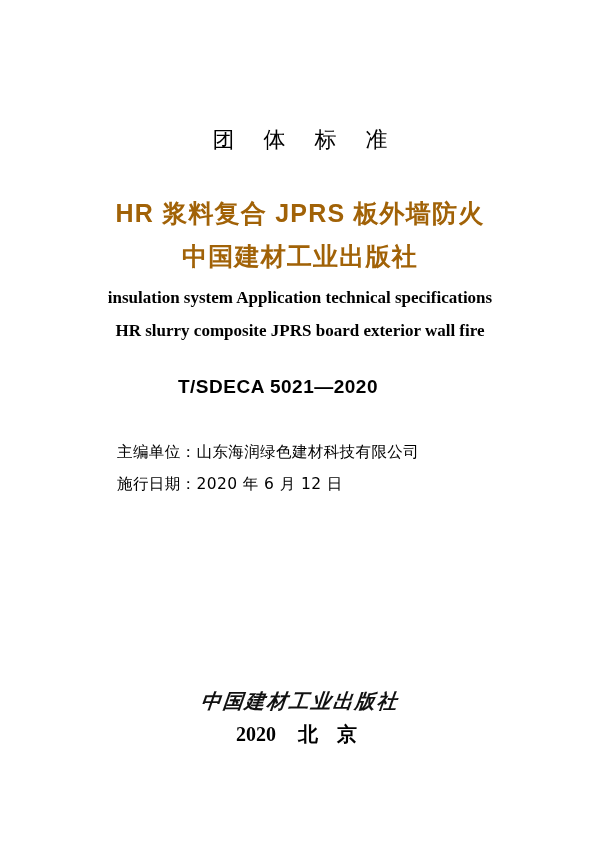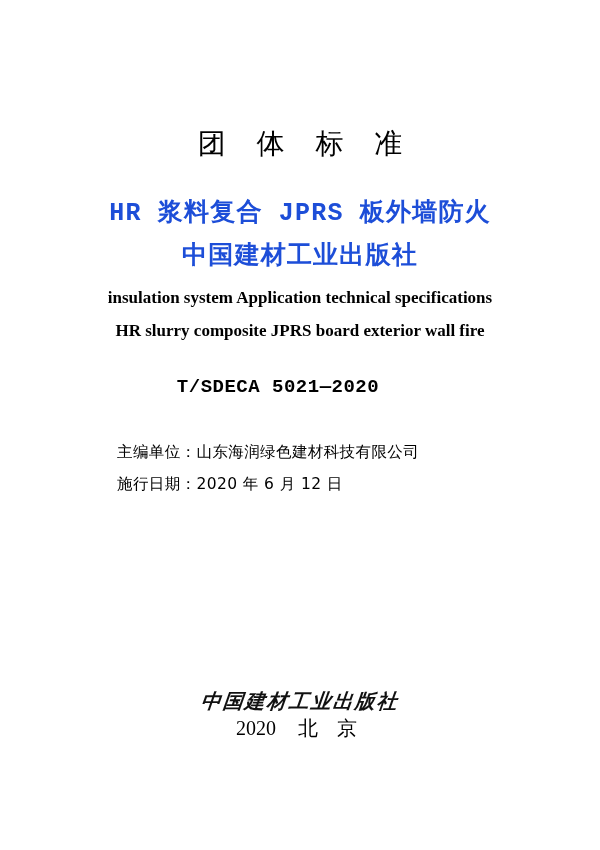--- a/index.html
+++ b/index.html
@@ -24,44 +24,44 @@
   }
 
   
   .standard-kind {
     position: absolute;
     top: 126px;
     left: 0;
     width: 600px;
     text-align: center;
     font-family: "DejaVu Sans", "Liberation Sans", sans-serif;
-    font-size: 28px;
+    font-size: 22px;
     font-weight: 400;
     letter-spacing: 11px;
     text-indent: 11px;
     color: #000;
     line-height: 1.25;
   }
 
   
   .title-cn {
     position: absolute;
     top: 192px;
     left: 0;
     width: 600px;
     text-align: center;
   }
   .title-cn-line {
-    font-family: Liberation Mono, monospace;
+    font-family: Liberation Sans, sans-serif;
     font-size: 25px;
     font-weight: 700;
     letter-spacing: 1.2px;
     line-height: 43px;
     white-space: nowrap;
-    color: #1d4ed8;
+    color: #a16207;
   }
 
   
   .title-en {
     position: absolute;
     top: 281px;
     left: 0;
     width: 600px;
     text-align: center;
   }
@@ -74,21 +74,21 @@
     color: #000;
   }
 
   
   .standard-number {
     position: absolute;
     top: 376px;
     left: 0;
     width: 556px;
     text-align: center;
-    font-family: Liberation Mono, monospace;
+    font-family: Liberation Sans, sans-serif;
     font-size: 19px;
     font-weight: 700;
     letter-spacing: 0.5px;
     color: #000;
   }
 
   
   .info-block {
     position: absolute;
     top: 436px;
@@ -126,23 +126,24 @@
     font-size: 20px;
     font-weight: 700;
     font-style: italic;
     letter-spacing: 2px;
     color: #111;
     transform: skewX(-6deg);
     display: inline-block;
     line-height: 26px;
   }
   .publisher-year {
+    margin-top: 6px;
     font-family: "Liberation Serif", "DejaVu Serif", serif;
     font-size: 20px;
-    font-weight: 400;
+    font-weight: 700;
     color: #000;
     line-height: 28px;
   }
   .publisher-city {
     letter-spacing: 7px;
     margin-left: 22px;
   }
 </style>
 </head>
 <body>

